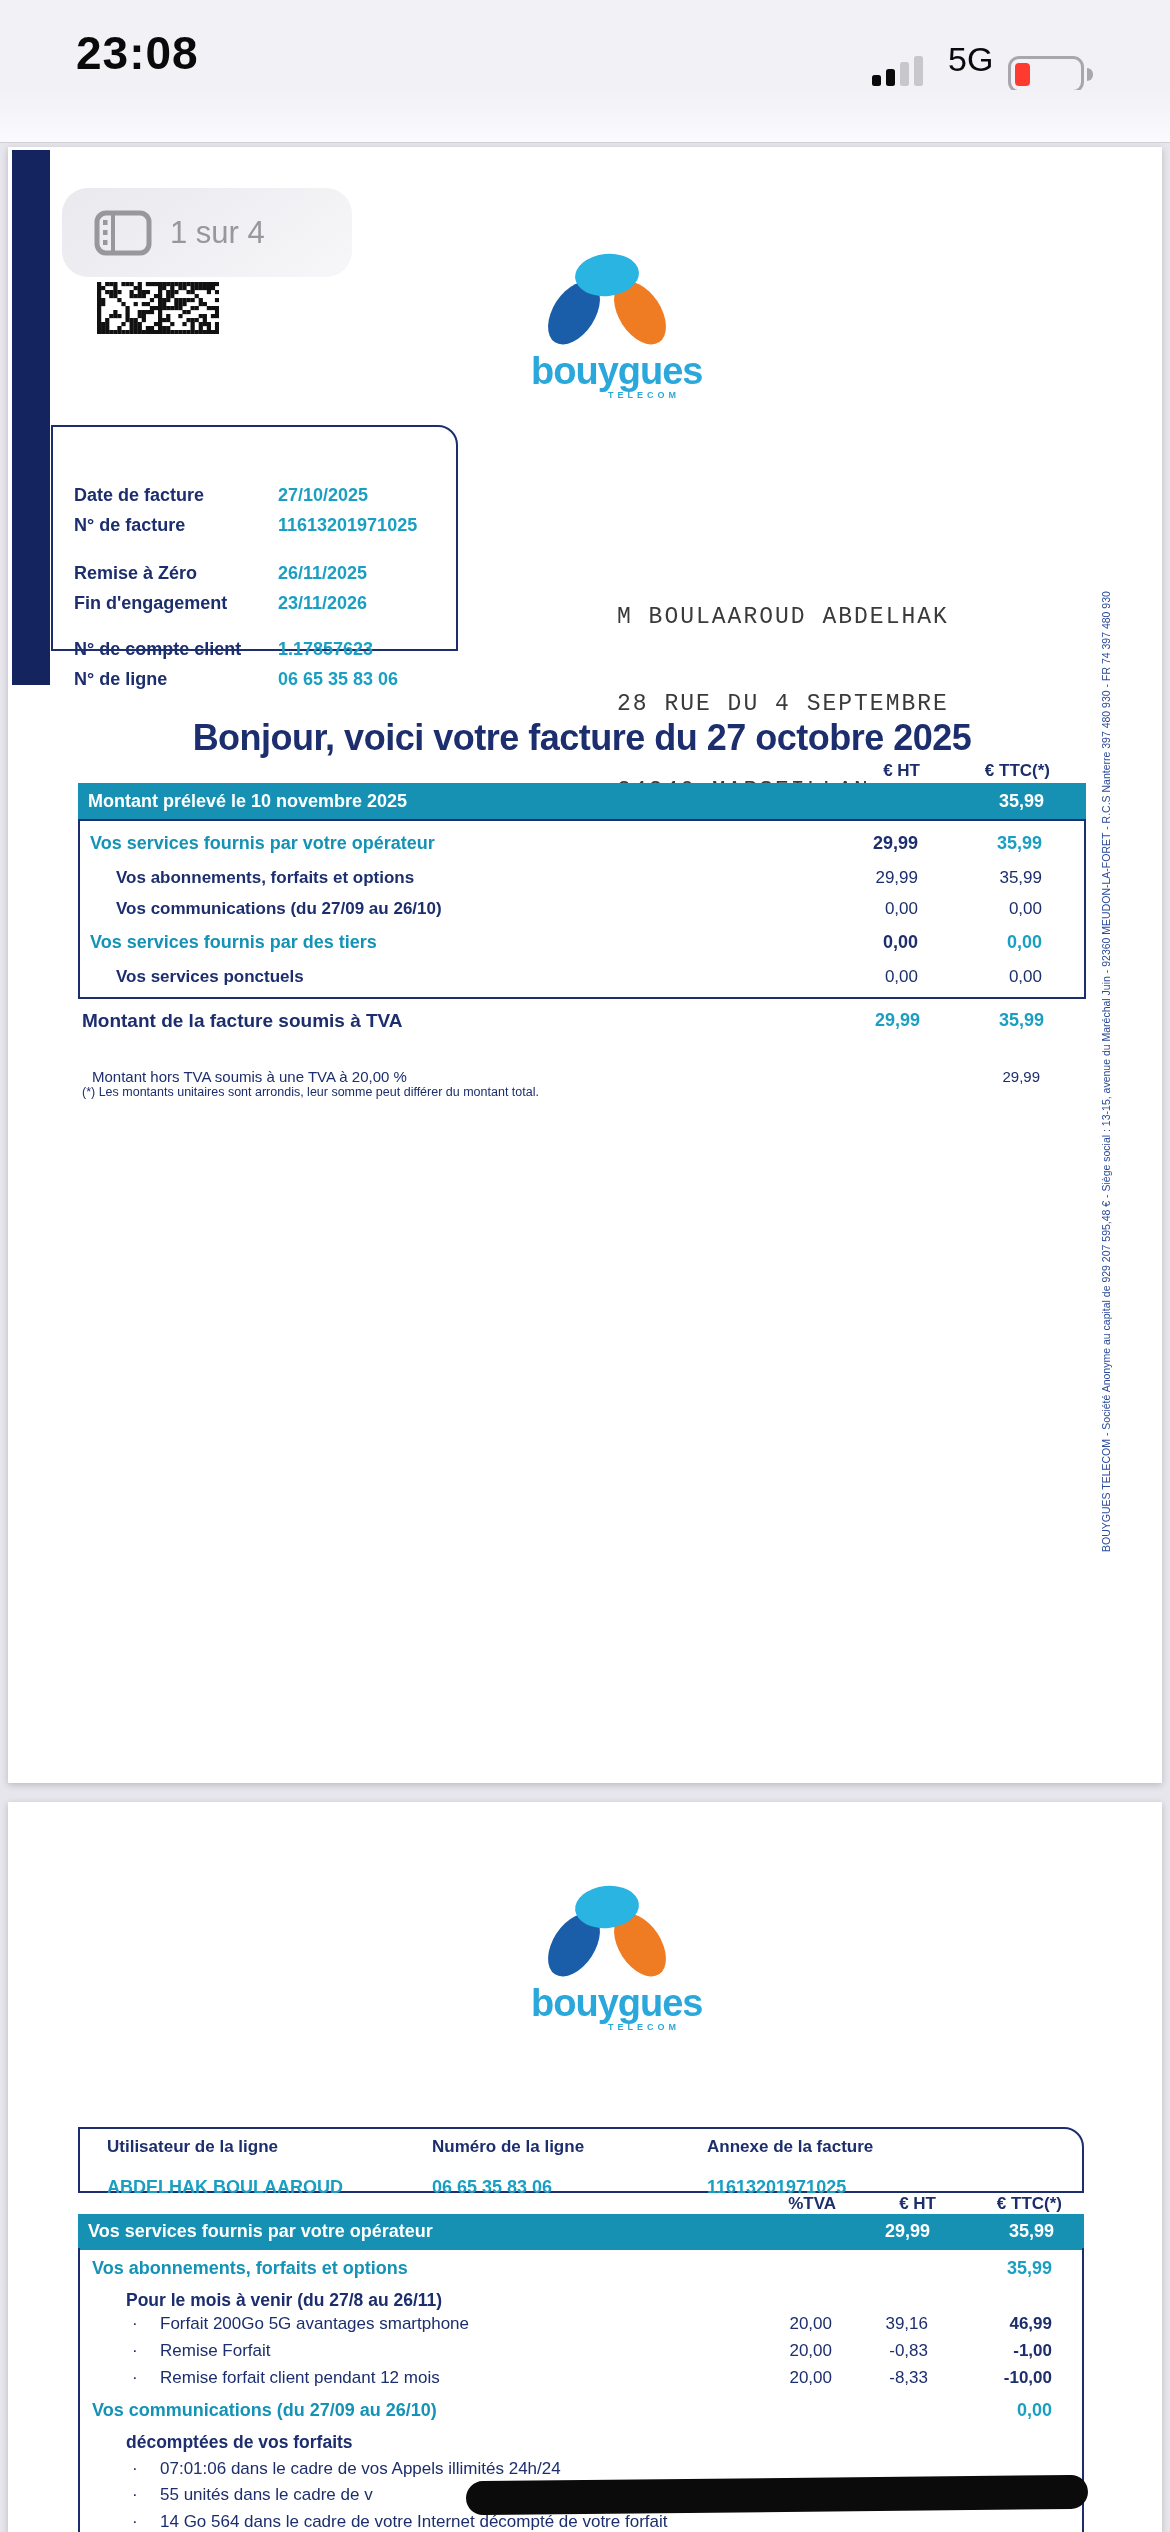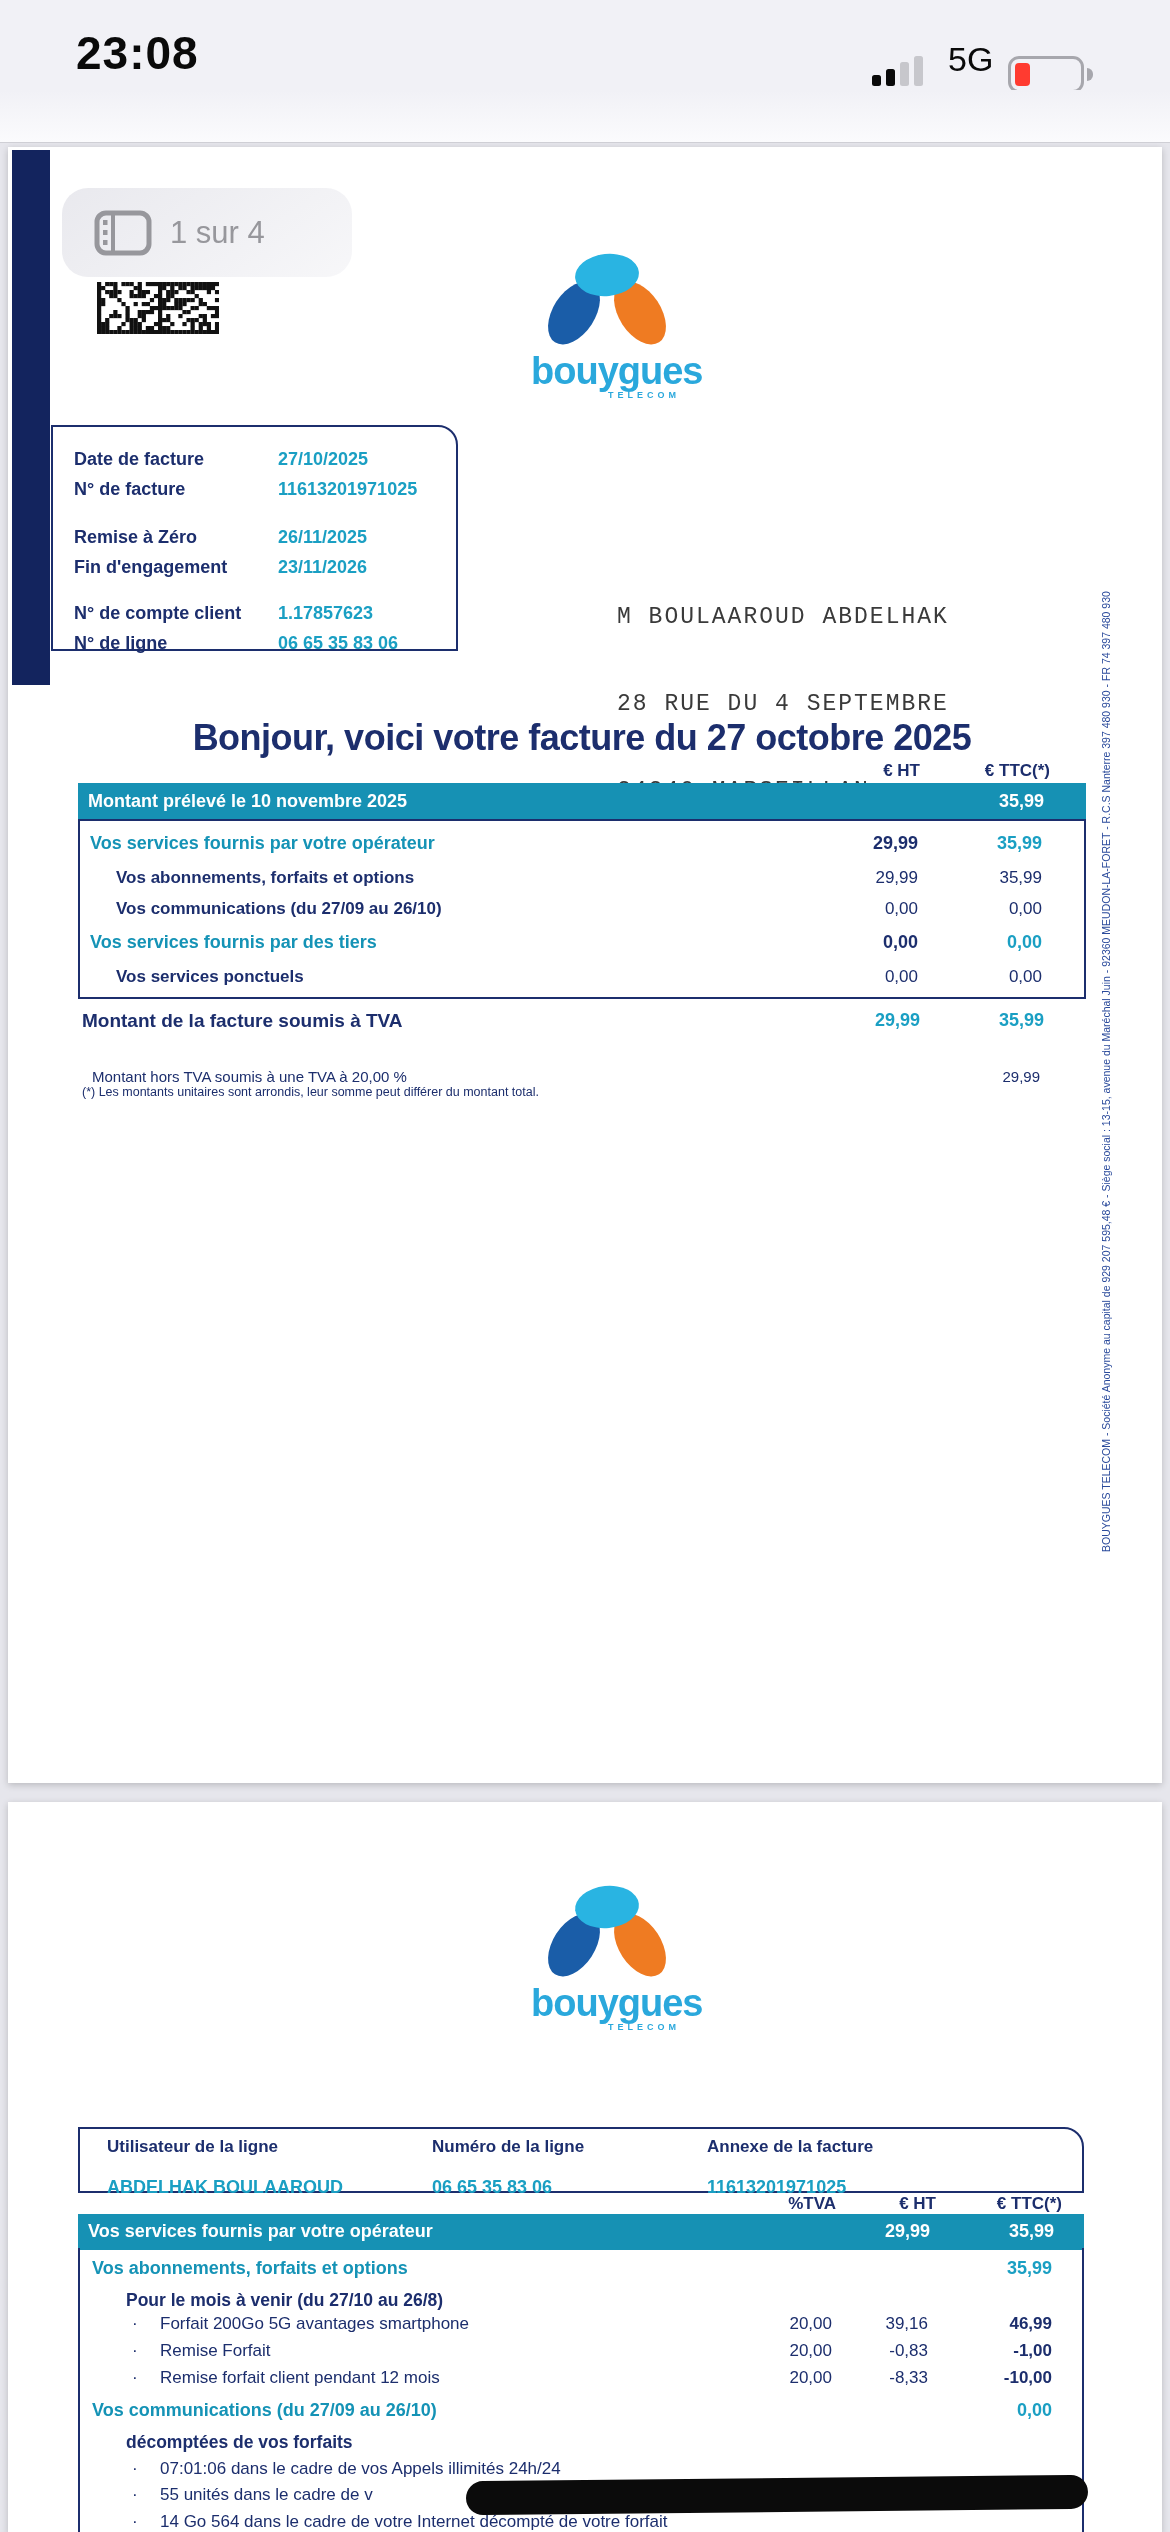--- a/index.html
+++ b/index.html
@@ -52,21 +52,21 @@
   .logo .p-blue   { width:42px; height:70px; left:22px; top:26px; background:#1a5da8; transform:rotate(33deg); }
   .logo .p-orange { width:42px; height:70px; left:88px; top:26px; background:#ef7b22; transform:rotate(-33deg); }
   .logo .word { position:absolute; left:0; top:98px; width:155px; text-align:center;
     font-size:38px; font-weight:700; color:#2aa8dc; letter-spacing:-1px; }
   .logo .tele { position:absolute; right:6px; top:138px; font-size:9px; font-weight:700;
     color:#2aa8dc; letter-spacing:4px; }
 
   
   .info-box { position:absolute; left:43px; top:278px; width:407px; height:226px;
     border:2px solid #1c2e6d; border-radius:0 20px 0 0; background:#fff; }
-  .info-row { position:absolute; left:21px; width:380px; height:24px; font-size:18px; font-weight:700; }
+  .info-row { position:absolute; left:21px; width:380px; height:24px; font-size:18px; font-weight:700;margin-top:36px; }
   .info-row .lab { color:#1c2e6d; }
   .info-row .val { position:absolute; left:204px; color:#1a9fc3; }
 
   .address { position:absolute; left:609px; top:398px; font-family:"Liberation Mono","DejaVu Sans Mono",monospace;
     font-size:23px; line-height:29px; letter-spacing:2px; color:#3a3a3a; white-space:pre; }
 
   
   .tbl { position:absolute; left:70px; width:1008px; }
   .big-title { position:absolute; left:0; top:570px; width:1008px; text-align:center;
     font-size:36px; font-weight:700; color:#1c2e6d; letter-spacing:-0.5px; }
@@ -481,21 +481,21 @@
         <span class="bval" style="top:7px; right:30px;  width:100px;">35,99</span>
       </div>
     </div>
 
     <div class="box2">
       <div class="r2" style="top:10px">
         <span class="sec2">Vos abonnements, forfaits et options</span>
         <span class="v2 ttc tealv">35,99</span>
       </div>
       <div class="r2" style="top:42px">
-        <span class="grp">Pour le mois à venir  (du 27/10 au 26/8)</span>
+        <span class="grp">Pour le mois à venir  (du 27/8 au 26/11)</span>
       </div>
 
       <div class="r2" style="top:66px">
         <span class="bullet">·</span>
         <span class="itm">Forfait 200Go 5G avantages smartphone</span>
         <span class="v2 tva">20,00</span>
         <span class="v2 ht">39,16</span>
         <span class="v2 ttc">46,99</span>
       </div>
       <div class="r2" style="top:93px">

